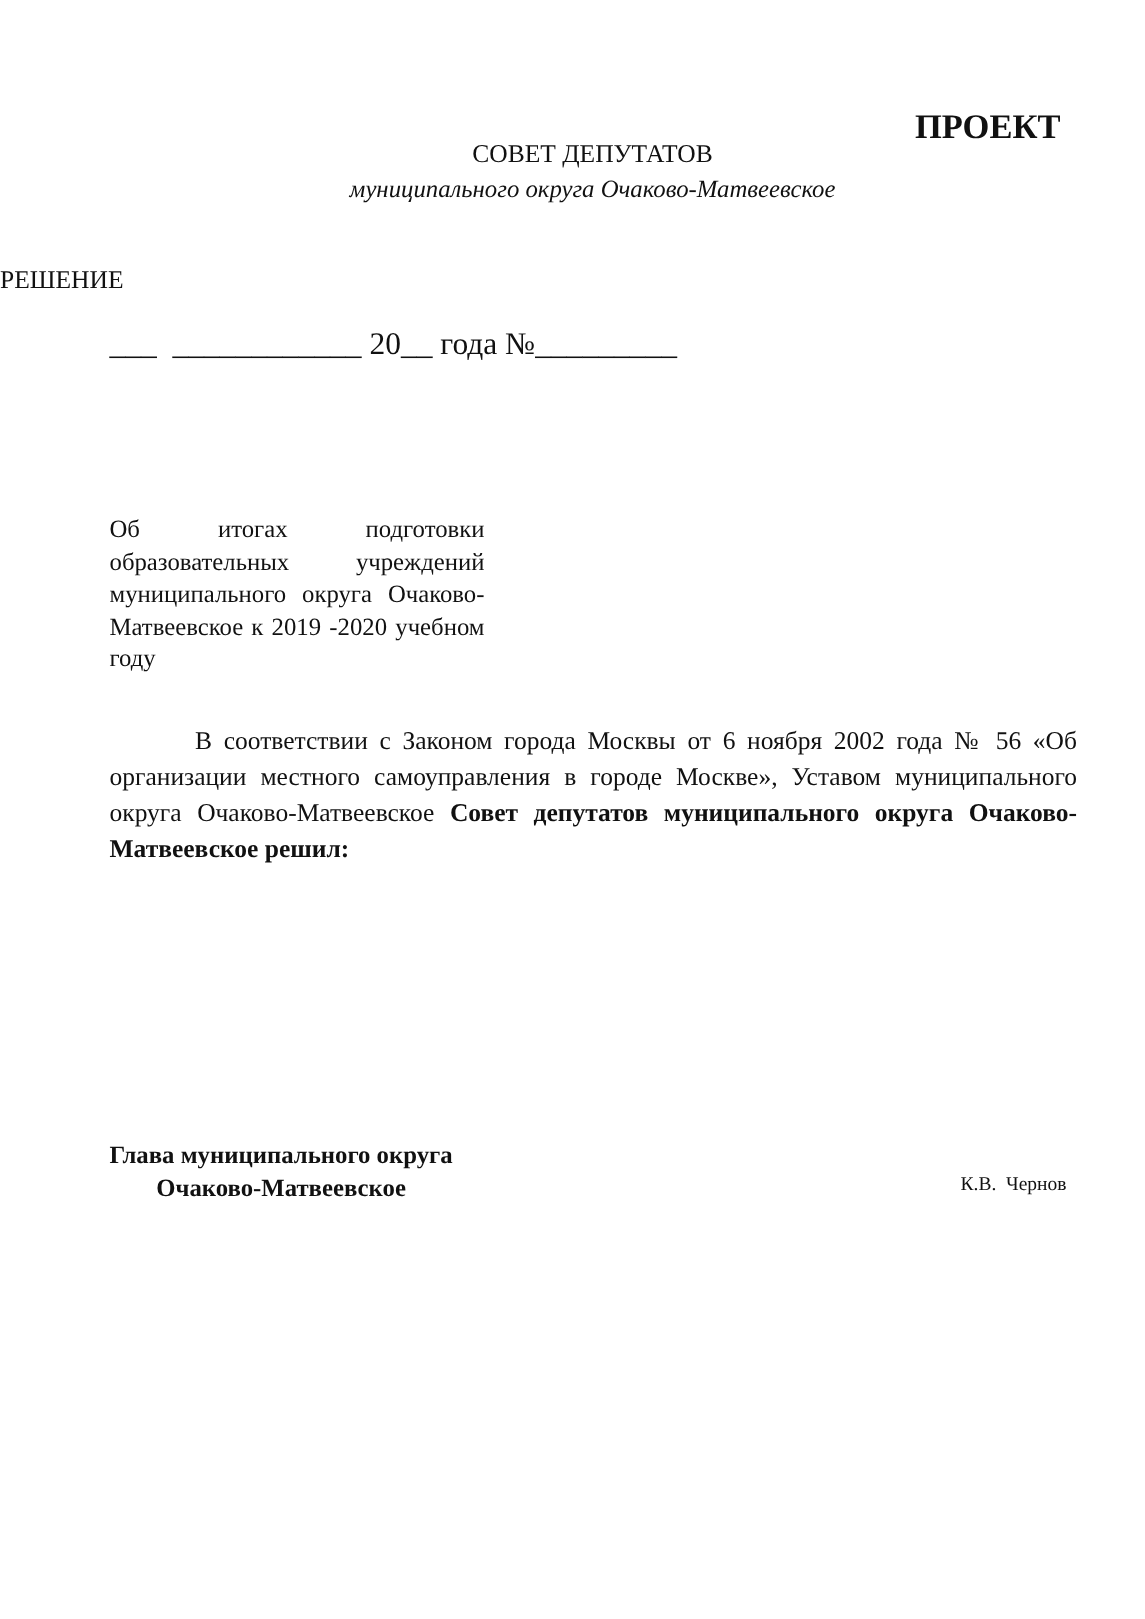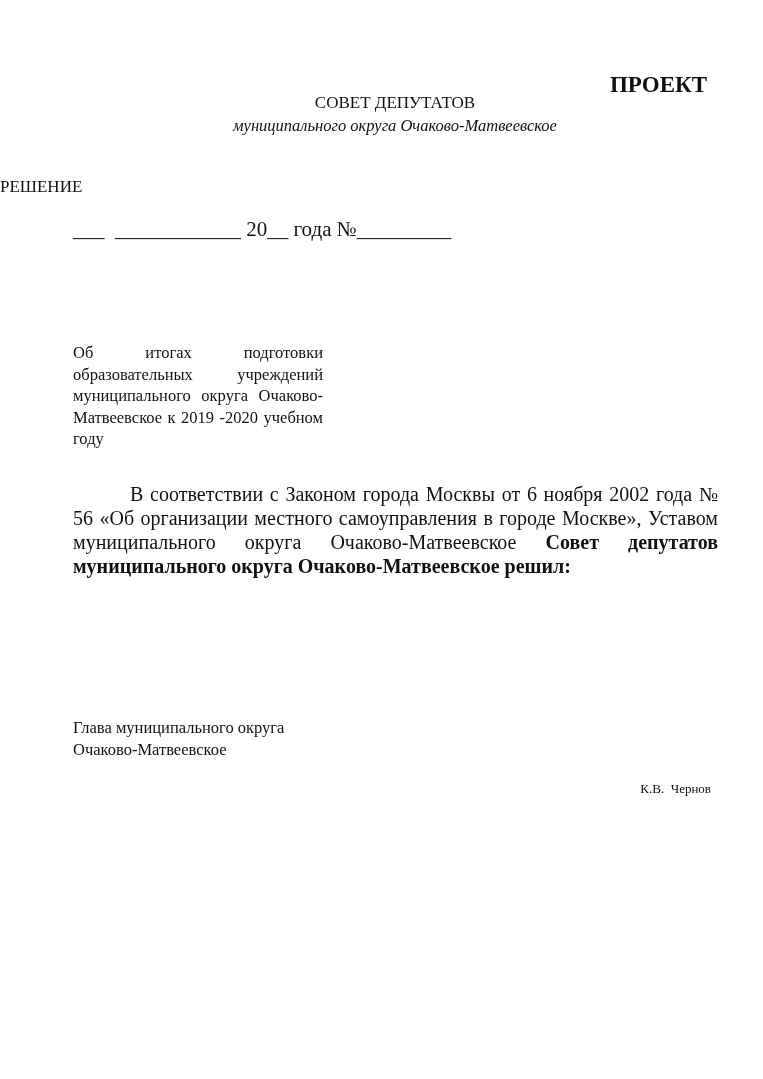--- a/index.html
+++ b/index.html
@@ -12,25 +12,25 @@
     .draft { right: 56px; top: 72px; font-weight: bold; font-size: 23px; }
     .council { left: 0; width: 790px; top: 93px; text-align: center; font-size: 17px; }
     .district { left: 0; width: 790px; top: 116px; text-align: center; font-style: italic; font-size: 16.5px; }
     .decision { left: 0; width: 763px; top: 177px; text-align: left; font-size: 17px; }
     .dateline { left: 73px; top: 217px; font-size: 21px; white-space: pre; }
     .subject {
       left: 73px; top: 342px; width: 250px; font-weight: normal; font-size: 16.5px;
       line-height: 21.5px; text-align: justify; text-align-last: left;
     }
     .body-text {
-      left: 73px; top: 482px; width: 645px; font-size: 20px; line-height: 24px;
+      left: 73px; top: 482px; width: 645px; font-size: 17px; line-height: 24px;
       text-align: justify;
     }
     .body-text p { margin: 0; text-indent: 57px; }
-    .sig-left { left: 73px; top: 717px; font-weight: normal; line-height: 22px; font-size: 16.5px; }
+    .sig-left { left: 73px; top: 759px; font-weight: bold; line-height: 22px; font-size: 16.5px; text-align: center; }
     .sig-right { right: 52px; top: 781px; font-weight: normal; font-size: 13px; white-space: pre; }
   </style>
 </head>
 <body>
 
 <div class="abs draft">ПРОЕКТ</div>
 <div class="abs council">СОВЕТ ДЕПУТАТОВ</div>
 <div class="abs district">муниципального округа Очаково-Матвеевское</div>
 <div class="abs decision">РЕШЕНИЕ</div>
 <div class="abs dateline">___  ____________ 20__ года №_________</div>

